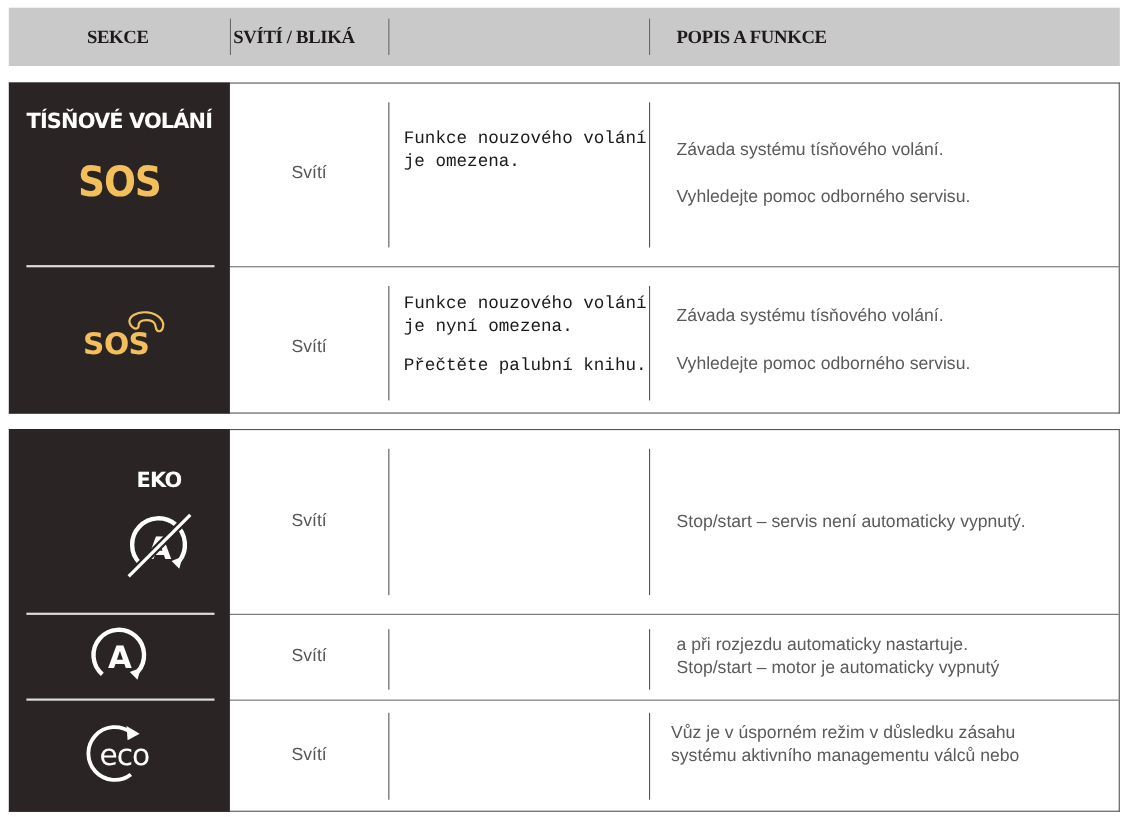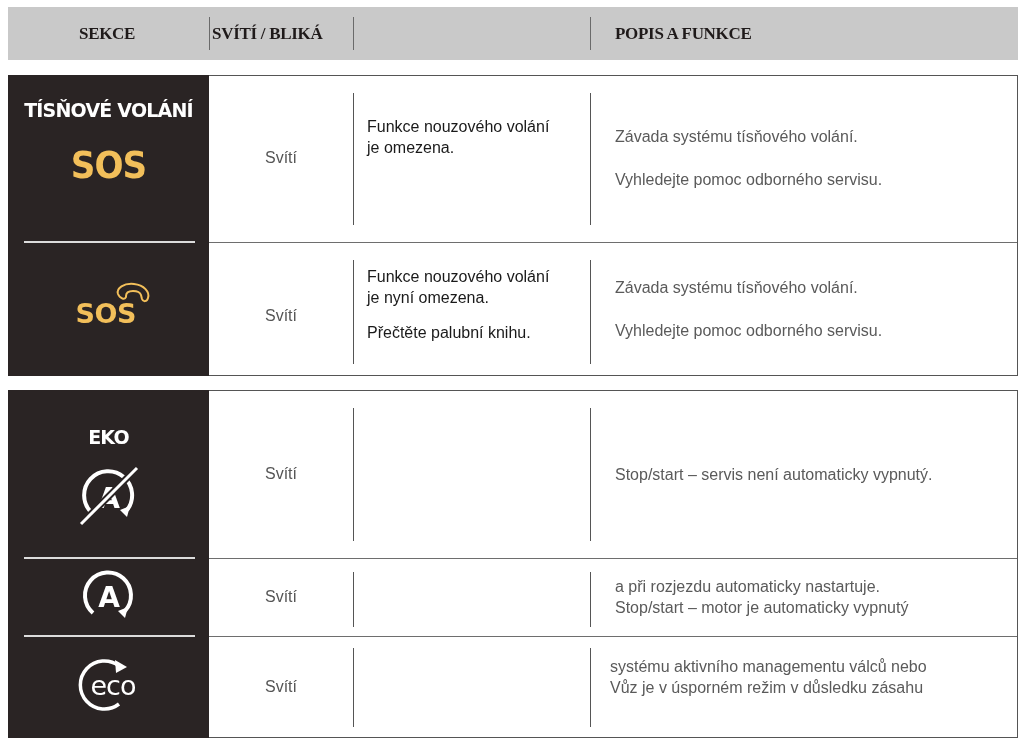--- a/index.html
+++ b/index.html
@@ -13,21 +13,21 @@
 
   .section { position:absolute; left:8px; width:1009px; border:1px solid #555; border-left:none; background:#fff; }
   .darkcol { position:absolute; left:0; top:-1px; width:201px; background:#2a2424; }
   .row { position:absolute; left:201px; right:0; border-bottom:1px solid #6e6e6e; }
   .row.last { border-bottom:none; }
   .leftrow { position:absolute; left:0; width:201px; display:flex; flex-direction:column; align-items:center; justify-content:center; }
   .leftdivider { position:absolute; left:16px; width:171px; height:2px; background:#dcdcdc; }
 
   .state { position:absolute; left:0; width:144px; text-align:center; font-family:"Liberation Sans", sans-serif; font-size:16px; color:#555; }
   .vsep { position:absolute; width:1px; background:#555; }
-  .msg { position:absolute; left:158px; font-family:Liberation Sans, sans-serif; font-size:16px; color:#1a1a1a; line-height:21px; }
+  .msg { position:absolute; left:158px; font-family:Liberation Mono, monospace; font-size:16px; color:#1a1a1a; line-height:21px; }
   .msg p { margin:0; }
   .msg .gap { height:14px; }
   .desc { position:absolute; left:406px; font-family:"Liberation Sans", sans-serif; font-size:16px; color:#5a5a5a; line-height:21px; }
   .desc p { margin:0; }
 
   .sec-title { font-family:"DejaVu Sans", sans-serif; font-weight:bold; color:#ffffff; font-size:19px; letter-spacing:-0.8px; white-space:nowrap; }
   .sos-big { font-family:"DejaVu Sans Condensed","DejaVu Sans", sans-serif; color:#f2bf5a; font-size:38px; font-weight:bold; letter-spacing:-1px; }
 </style>
 </head>
 <body>
@@ -88,21 +88,21 @@
       <p>Závada systému tísňového volání.</p>
       <p style="height:22px;"></p>
       <p>Vyhledejte pomoc odborného servisu.</p>
     </div>
   </div>
 </div>
 
 <div class="section" style="top:390px;height:346px;">
   <div class="darkcol" style="height:348px;"></div>
 
-  <div class="leftrow" style="top:0;height:186px;">
+  <div class="leftrow" style="top:0;height:186px;padding-left:36px;">
     <span class="sec-title" style="margin-top:-12px;">EKO</span>
     <div style="margin-top:18px;">
       <svg width="64" height="60" viewBox="0 0 64 60">
         <path d="M14 46 A24 24 0 1 1 50 44" fill="none" stroke="#fff" stroke-width="4"></path>
         <path d="M43 44 L53 40 L50 51 Z" fill="#fff"></path>
         <text x="32" y="42" text-anchor="middle" font-family="DejaVu Sans, sans-serif" font-weight="bold" font-size="28" fill="#fff">A</text>
         <line x1="4" y1="58" x2="60" y2="2" stroke="#2a2424" stroke-width="7"></line>
         <line x1="4" y1="58" x2="60" y2="2" stroke="#fff" stroke-width="3"></line>
       </svg>
     </div>
@@ -145,17 +145,17 @@
       <p>a při rozjezdu automaticky nastartuje.</p>
       <p>Stop/start – motor je automaticky vypnutý</p>
     </div>
   </div>
 
   <div class="row last" style="top:246px;height:100px;">
     <div class="state" style="top:41px;">Svítí</div>
     <div class="vsep" style="left:144px;top:11px;height:79px;"></div>
     <div class="vsep" style="left:381px;top:11px;height:79px;"></div>
     <div class="desc" style="top:19px;left:401px;">
+      <p>Vůz je v úsporném režim v důsledku zásahu</p>
       <p>systému aktivního managementu válců nebo</p>
-      <p>Vůz je v úsporném režim v důsledku zásahu</p>
     </div>
   </div>
 </div>
 
 </body></html>

